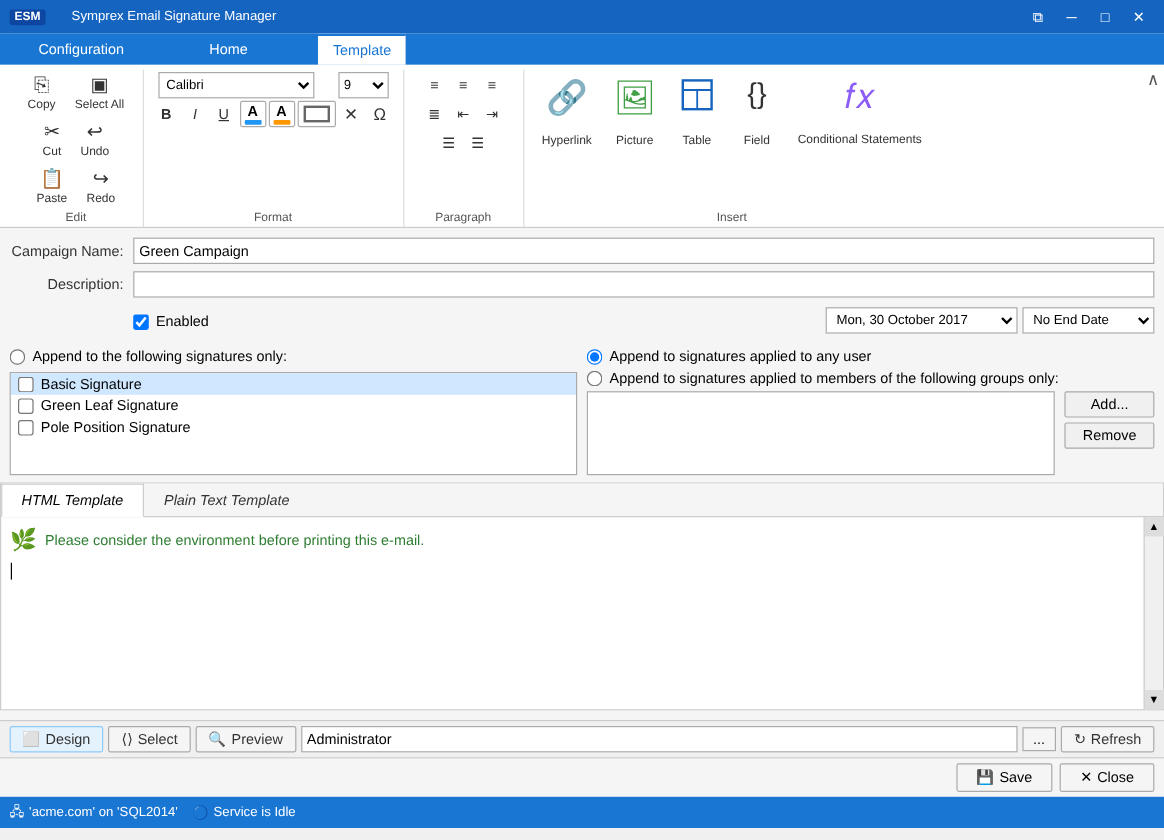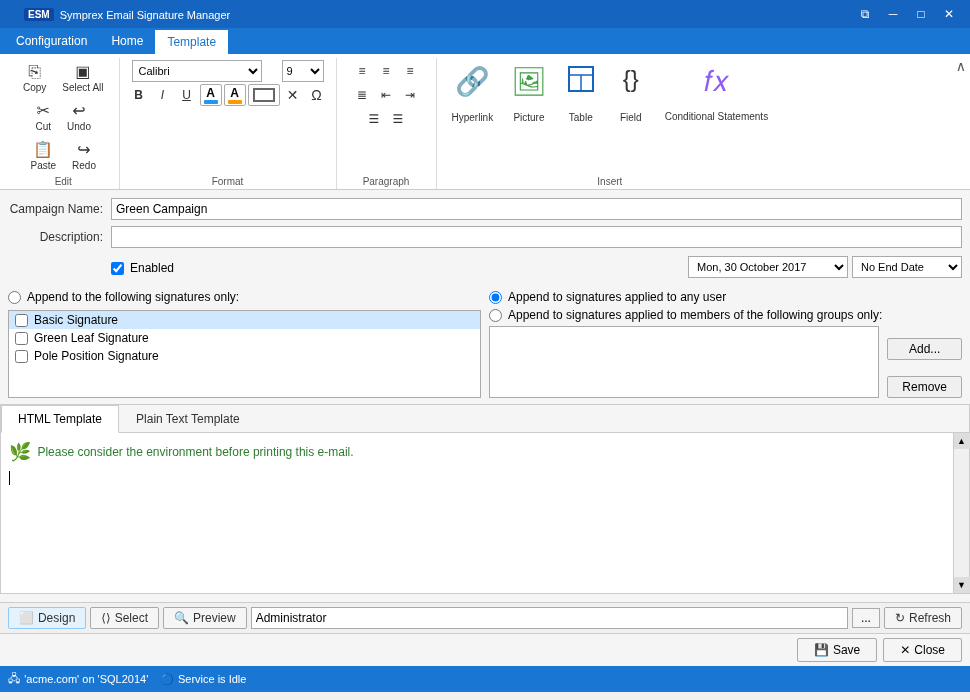--- a/index.html
+++ b/index.html
@@ -9,35 +9,36 @@
     .title-bar {
       background: #1565c0;
       color: white;
       height: 28px;
       display: flex;
       align-items: center;
       justify-content: space-between;
       padding: 0 8px;
       font-size: 11px;
     }
-    .title-bar-left { display: flex; align-items: flex-end; gap: 6px; margin-left: 16px; }
+    .title-bar-left { display: flex; align-items: flex-start; gap: 22px; }
     .title-bar-logo { font-size: 10px; font-weight: bold; background: #0d47a1; padding: 1px 4px; border-radius: 2px; }
     .title-bar-controls { display: flex; gap: 2px; }
     .title-bar-btn {
       width: 26px; height: 20px; background: transparent; border: none; color: white;
       cursor: pointer; font-size: 12px; display: flex; align-items: center; justify-content: center;
     }
 
     
     .menu-bar {
       background: #1976d2;
       display: flex;
       align-items: flex-start;
       height: 26px;
-      padding: 0 4px;
+      padding: 0 20px;
+      gap: 47px;
     }
     .menu-item {
       color: white;
       padding: 0 12px;
       display: flex;
       align-items: center;
       cursor: pointer;
       font-size: 12px;
       height: 100%;
     }
@@ -171,34 +172,34 @@
     .groups-panel {
       border: 1px solid #aaa;
       background: white;
       flex: 1;
       min-height: 70px;
     }
     .groups-btns { display: flex; flex-direction: column; gap: 4px; margin-left: 4px; }
     .action-btn {
       padding: 3px 14px; border: 1px solid #aaa; background: #f0f0f0; font-size: 12px; cursor: pointer;
       border-radius: 2px;
-      margin-top: 12px;
     }
 
     
     .template-section {
       background: white;
       border: 1px solid #ccc;
       margin: 0 -8px;
       flex: 1;
     }
     .template-tabs {
       display: flex;
       border-bottom: 1px solid #ccc;
       background: #f5f5f5;
+      font-style: italic;
     }
     .template-tab {
       padding: 6px 16px;
       font-size: 12px;
       cursor: pointer;
       border: 1px solid transparent;
       border-bottom: none;
       margin-bottom: -1px;
       color: #333;
     }

